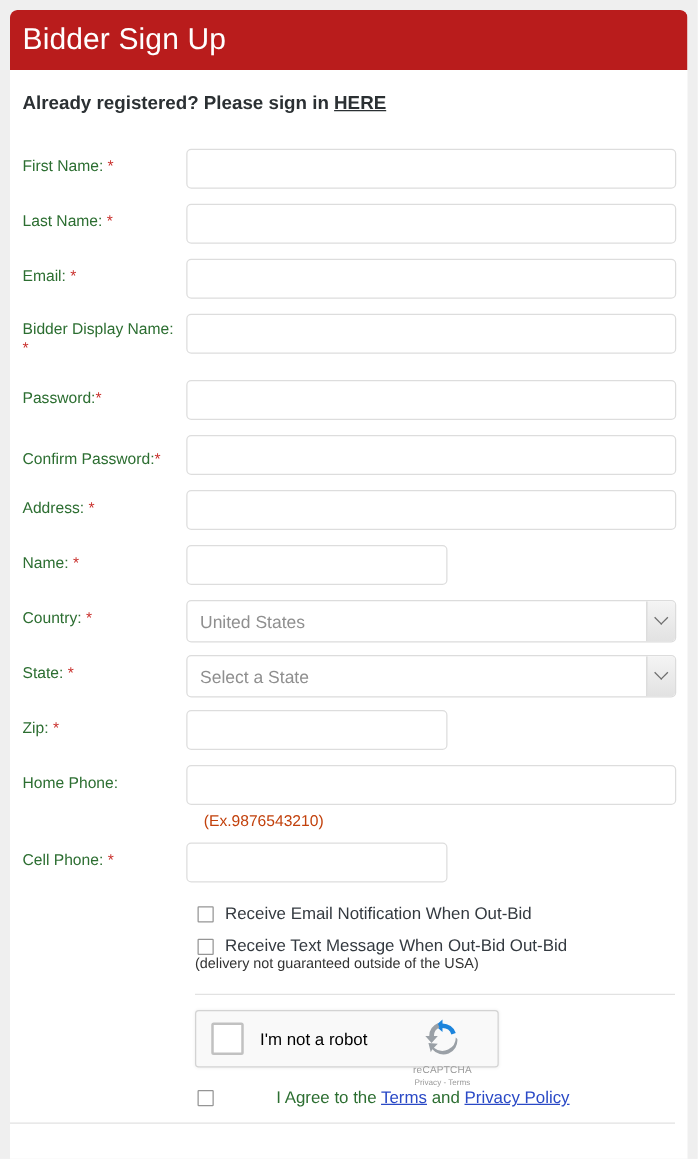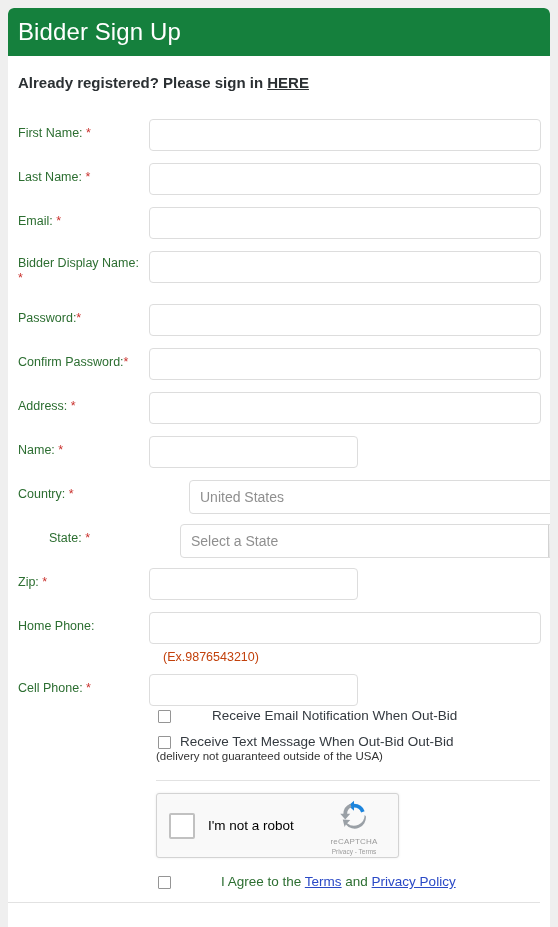--- a/index.html
+++ b/index.html
@@ -14,21 +14,21 @@
     left: 8px; top: 8px;
     width: 542px;
     height: 919px;
     background: #ffffff;
     border-radius: 6px 6px 0 0;
     overflow: hidden;
     box-sizing: border-box;
   }
   #panel-header {
     height: 48px;
-    background: #15803d;
+    background: #b91c1c;
     color: #ffffff;
     display: flex;
     align-items: center;
     padding-left: 10px;
     box-sizing: border-box;
     border-radius: 5px 5px 0 0;
   }
   #panel-title {
     font-size: 24px;
     font-weight: 400;
@@ -165,21 +165,21 @@
     height: 1px;
     background: #e2e2e2;
     margin-left: 148px;
     margin-right: 10px;
   }
   
   #recaptcha {
     margin-left: 148px;
     margin-top: 12px;
     width: 243px;
-    height: 65px;
+    height: 46px;
     border: 1px solid #d3d3d3;
     border-radius: 3px;
     background: #f9f9f9;
     box-sizing: border-box;
     display: flex;
     align-items: center;
     position: relative;
     box-shadow: 0 0 3px rgba(0,0,0,.08);
   }
   #rc-check {
@@ -271,54 +271,54 @@
       </div>
     </div>
 
     <div class="frow" style="margin-top:16px;">
       <div class="flabel"><span>Password:</span><span class="req">*</span></div>
       <div class="fctrl">
         <input class="tbox" type="password" value="" style="">
       </div>
     </div>
 
-    <div class="frow" style="margin-top:10px;">
+    <div class="frow" style="margin-top:10px;align-items:center;">
       <div class="flabel"><span>Confirm Password:</span><span class="req">*</span></div>
       <div class="fctrl">
         <input class="tbox" type="password" value="" style="">
       </div>
     </div>
 
     <div class="frow" style="margin-top:10px;">
       <div class="flabel"><span>Address:</span> <span class="req">*</span></div>
       <div class="fctrl">
         <input class="tbox" type="text" value="" style="">
       </div>
     </div>
 
     <div class="frow" style="margin-top:10px;">
       <div class="flabel"><span>Name:</span> <span class="req">*</span></div>
       <div class="fctrl">
         <input class="tbox short" type="text" value="" style="">
       </div>
     </div>
 
-    <div class="frow" style="margin-top:10px;gap:40px;">
+    <div class="frow" style="margin-top:10px;">
       <div class="flabel"><span>Country:</span> <span class="req">*</span></div>
       <div class="fctrl">
         <div class="selwrap">
           <span class="seltext">United States</span>
           <span class="selbtn">
               <i class="chev"></i>
             </span>
         </div>
       </div>
     </div>
 
-    <div class="frow" style="margin-top:8px;margin-left:31px;">
+    <div class="frow" style="margin-top:8px;">
       <div class="flabel"><span>State:</span> <span class="req">*</span></div>
       <div class="fctrl">
         <div class="selwrap">
           <span class="seltext">Select a State</span>
           <span class="selbtn">
               <i class="chev"></i>
             </span>
         </div>
       </div>
     </div>
@@ -338,21 +338,21 @@
       </div>
     </div>
 
     <div class="frow" style="margin-top:8px;">
       <div class="flabel"><span>Cell Phone:</span> <span class="req">*</span></div>
       <div class="fctrl">
         <input class="tbox short" type="text" value="" style="">
       </div>
     </div>
 
-    <div class="cbrow" style="margin-top:2px;gap:32px;">
+    <div class="cbrow" style="margin-top:17px;">
       <span class="cbox"></span>
       <span class="cblabel">Receive Email Notification When Out-Bid</span>
     </div>
 
     <div class="cbrow" style="margin-top:11px;text-align:right;">
       <span class="cbox"></span>
       <span class="cblabel">Receive Text Message When Out-Bid Out-Bid</span>
     </div>
     <div class="subnote">(delivery not guaranteed outside of the USA)</div>
 

